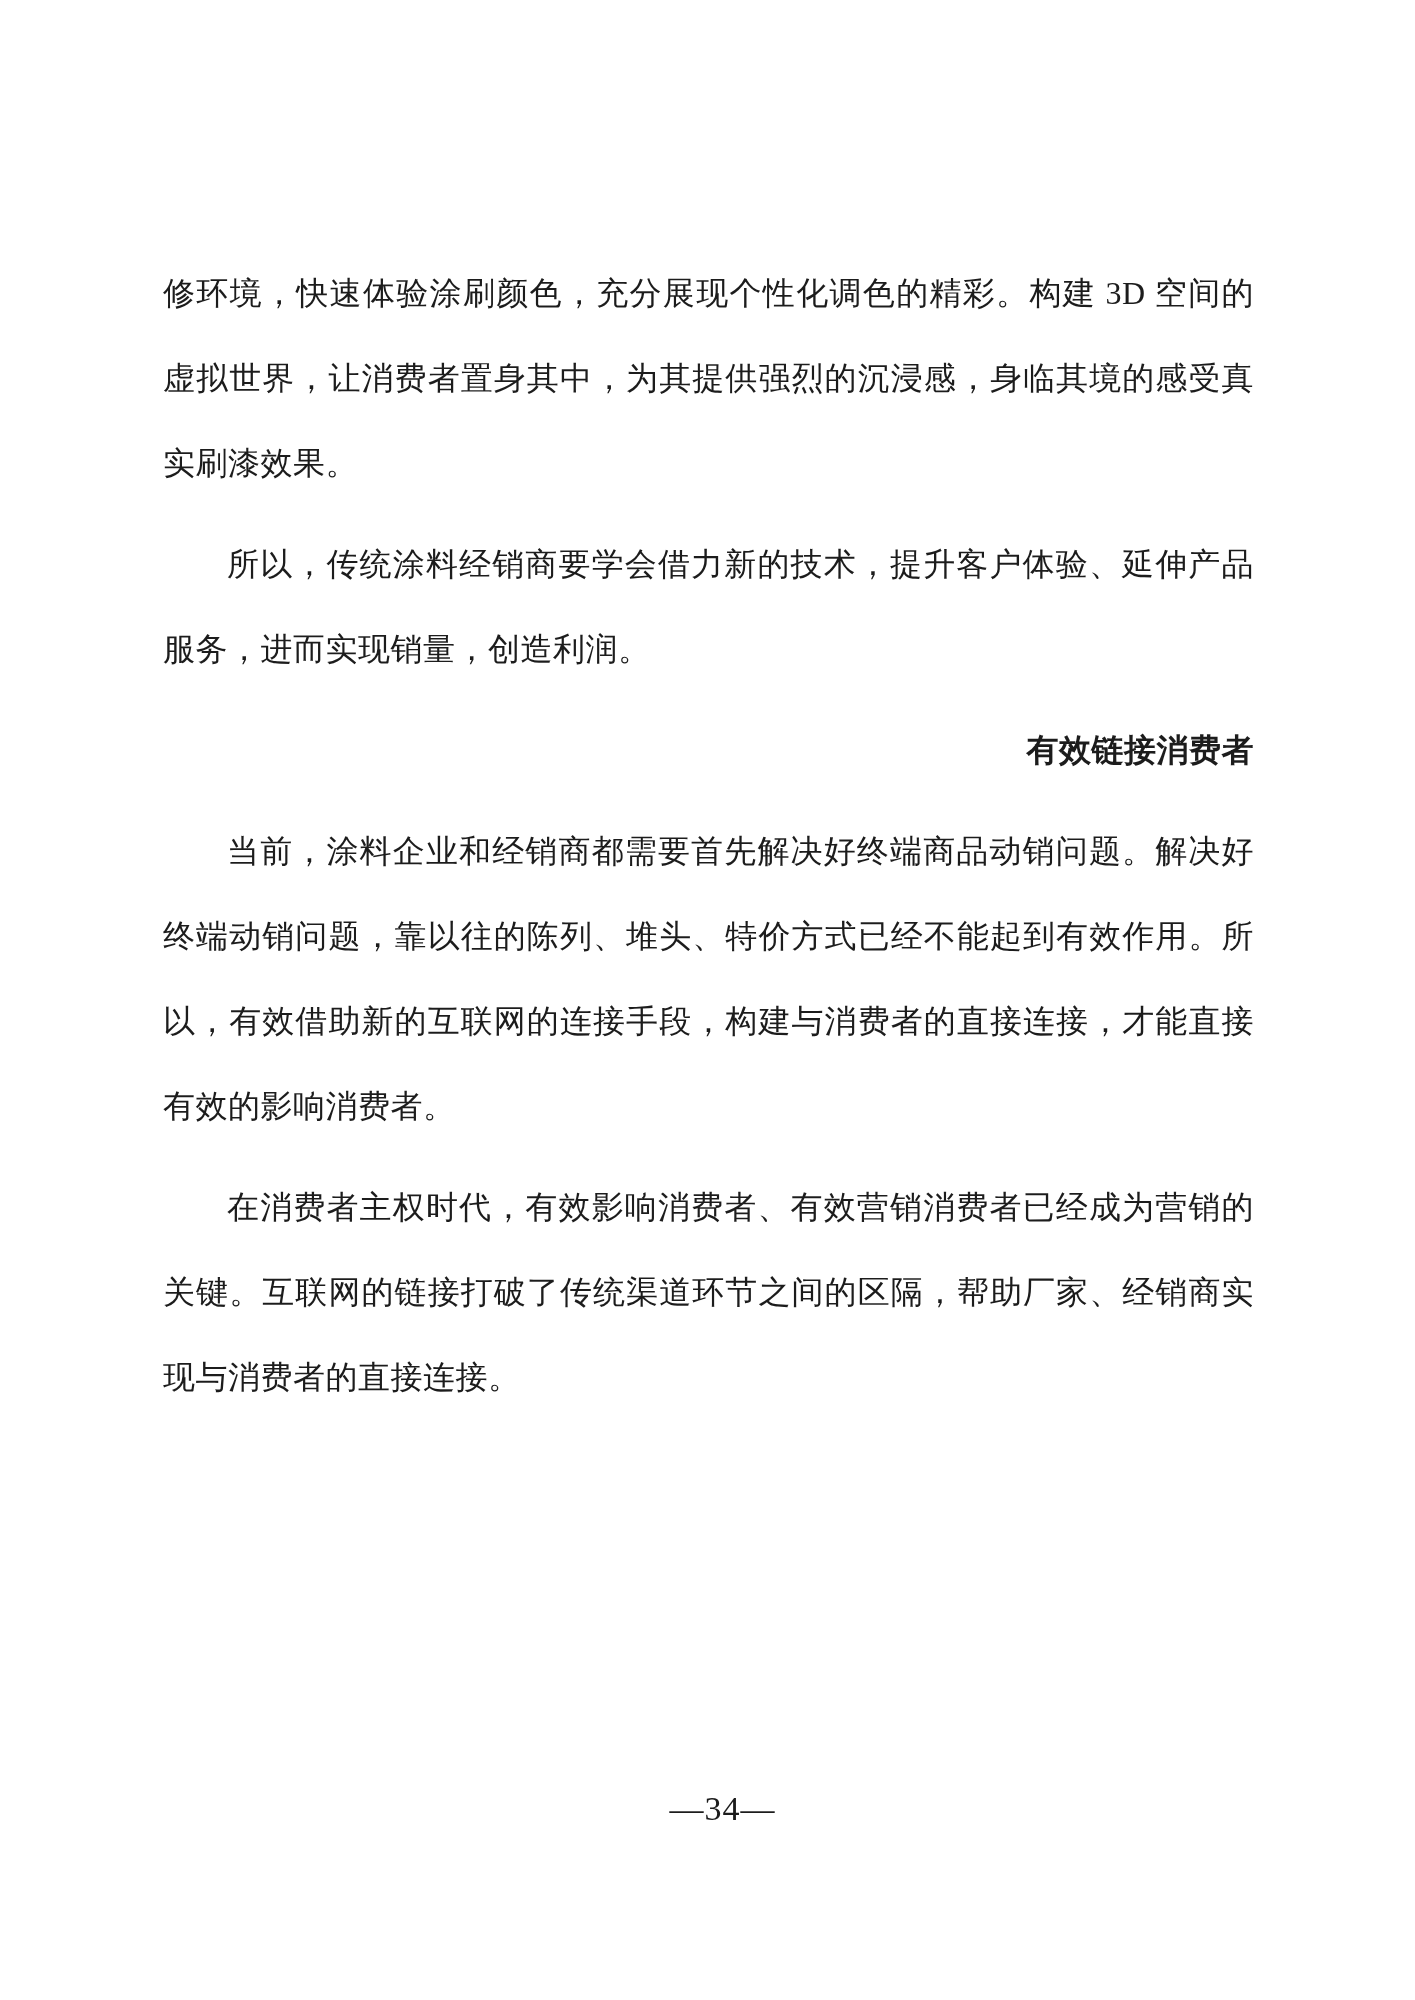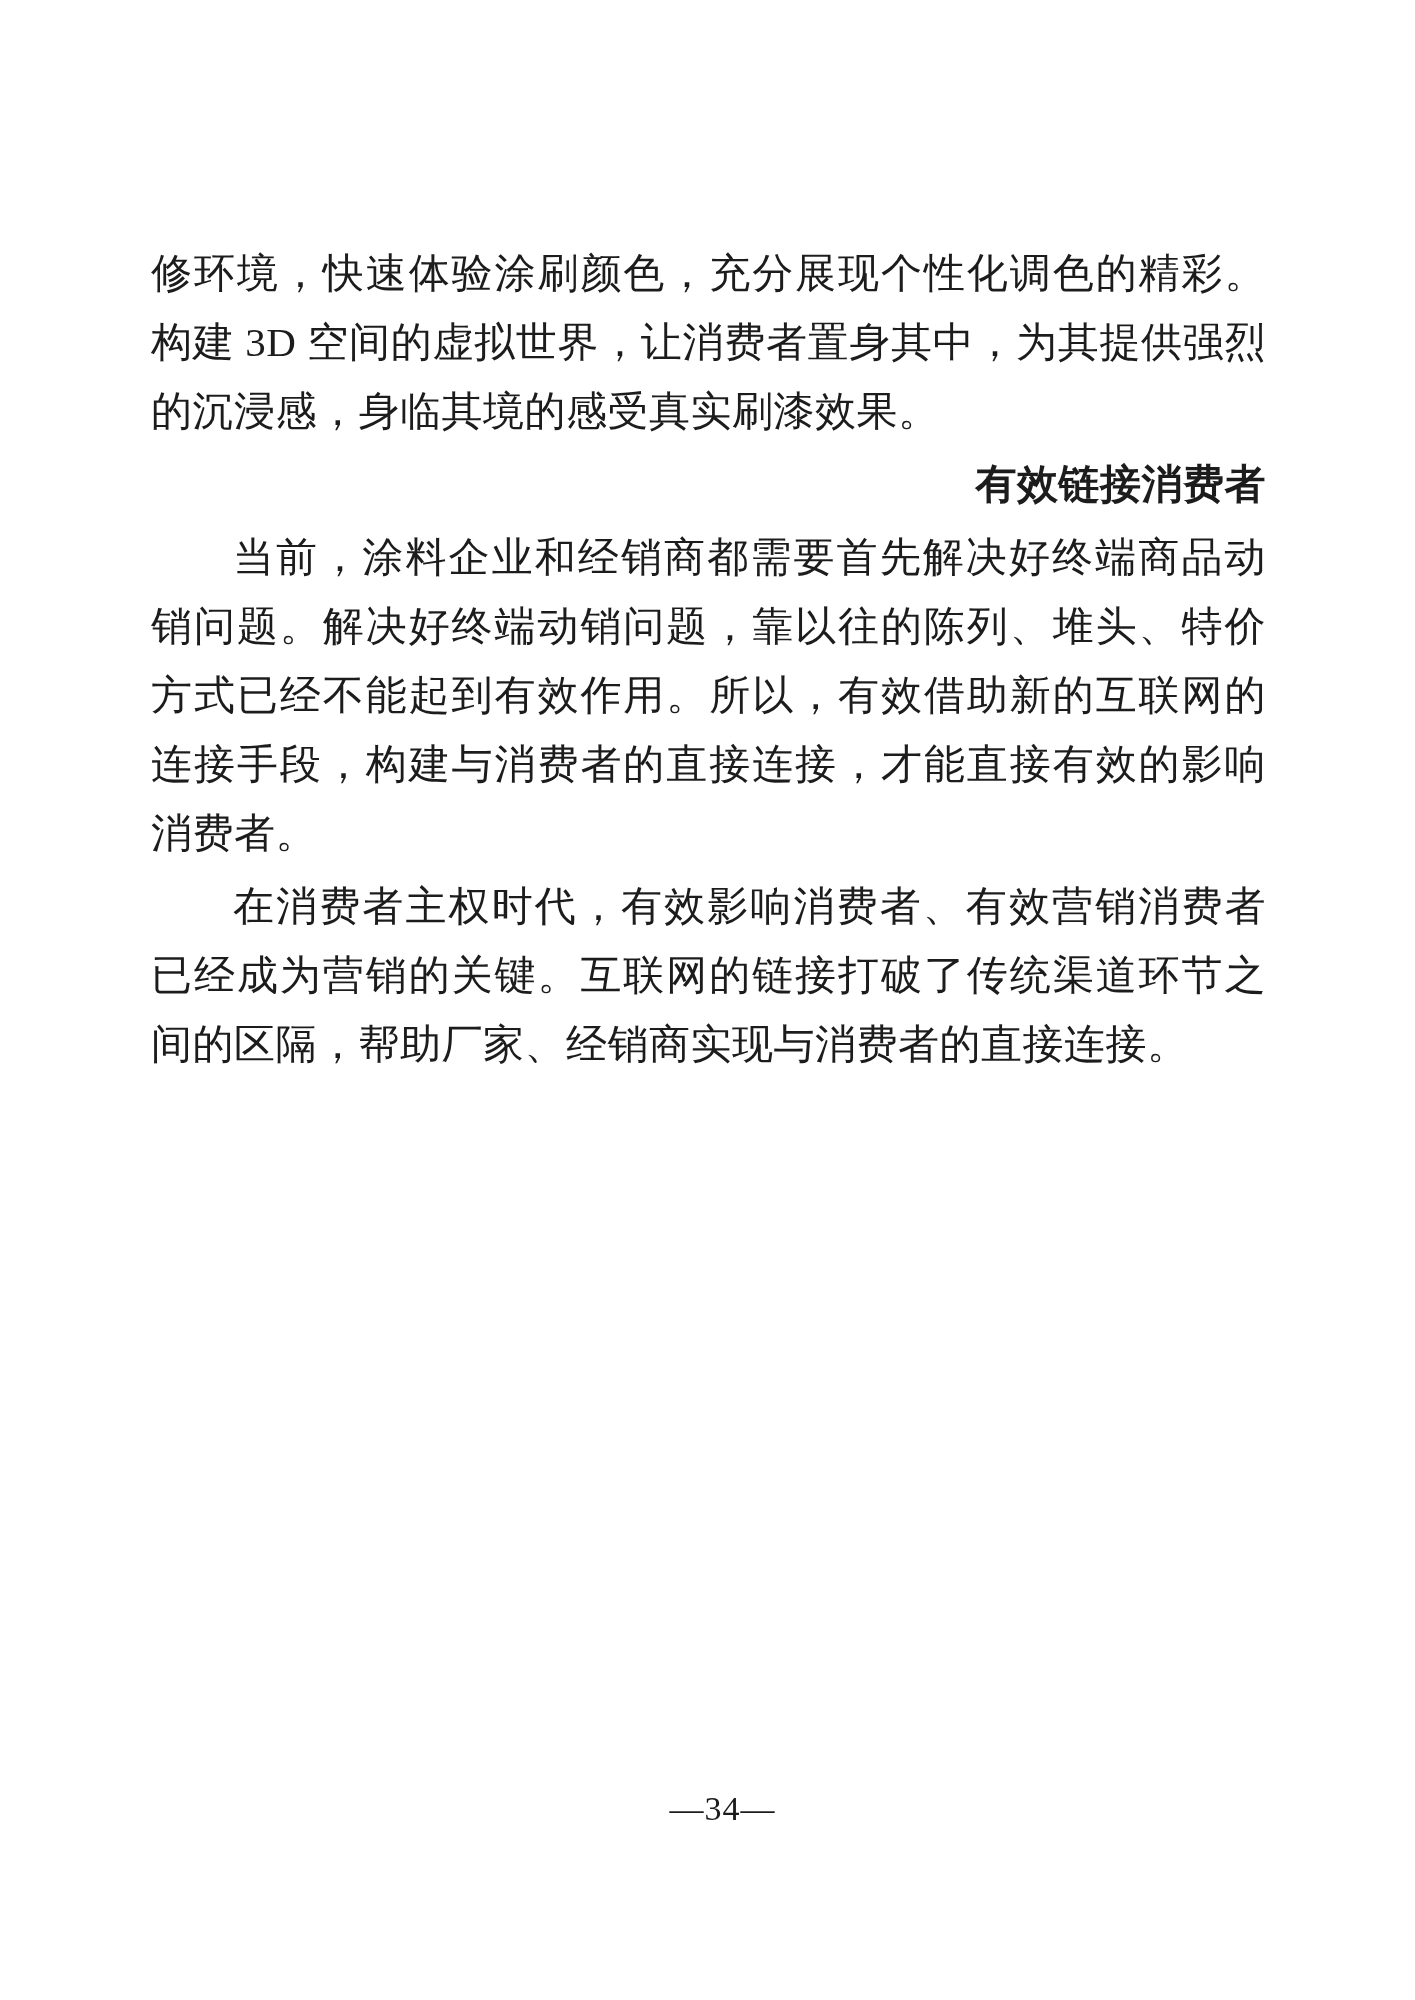--- a/index.html
+++ b/index.html
@@ -17,23 +17,23 @@
     font-family: "Liberation Serif", "DejaVu Serif", serif;
     color: #1c1c1c;
   }
   .content {
     position: absolute;
     left: 147px;
     top: 235px;
     width: 1123px;
   }
   .block {
-    margin: 4px;
-    font-size: 41px;
-    line-height: 69px;
+    margin: 16px;
+    font-size: 32px;
+    line-height: 85px;
     text-align: justify;
     letter-spacing: 0.5px;
   }
   .block.para {
     font-family: "Liberation Serif", "DejaVu Serif", serif;
     font-weight: 400;
   }
   .block.heading {
     font-family: "Liberation Sans", "DejaVu Sans", sans-serif;
     font-weight: 700;
@@ -53,18 +53,19 @@
     font-family: "Liberation Serif", "DejaVu Serif", serif;
     color: #1c1c1c;
   }
 </style>
 </head>
 <body>
 
 <div class="page">
   <div class="content">
       <div class="block para">修环境，快速体验涂刷颜色，充分展现个性化调色的精彩。构建 3D 空间的虚拟世界，让消费者置身其中，为其提供强烈的沉浸感，身临其境的感受真实刷漆效果。</div>
+      <div class="block para indent">所以，传统涂料经销商要学会借力新的技术，提升客户体验、延伸产品服务，进而实现销量，创造利润。</div>
       <div class="block heading indent">有效链接消费者</div>
       <div class="block para indent">当前，涂料企业和经销商都需要首先解决好终端商品动销问题。解决好终端动销问题，靠以往的陈列、堆头、特价方式已经不能起到有效作用。所以，有效借助新的互联网的连接手段，构建与消费者的直接连接，才能直接有效的影响消费者。</div>
       <div class="block para indent">在消费者主权时代，有效影响消费者、有效营销消费者已经成为营销的关键。互联网的链接打破了传统渠道环节之间的区隔，帮助厂家、经销商实现与消费者的直接连接。</div>
     </div>
   <div class="page-number">—34—</div>
 </div>
 
 </body></html>

